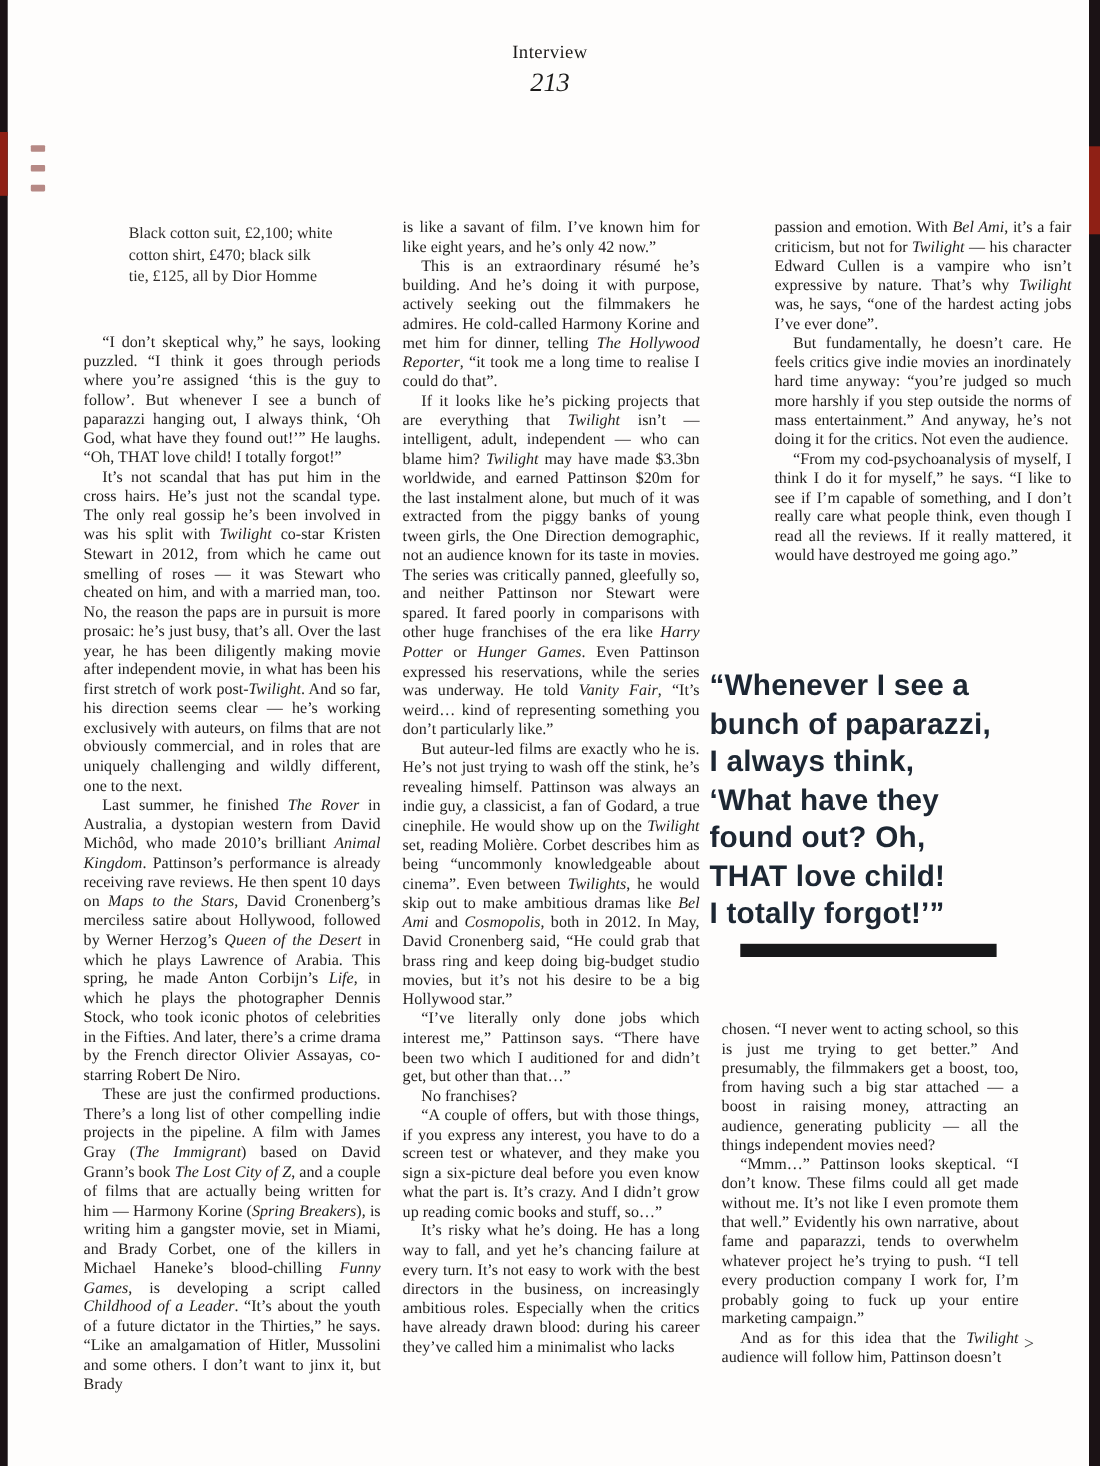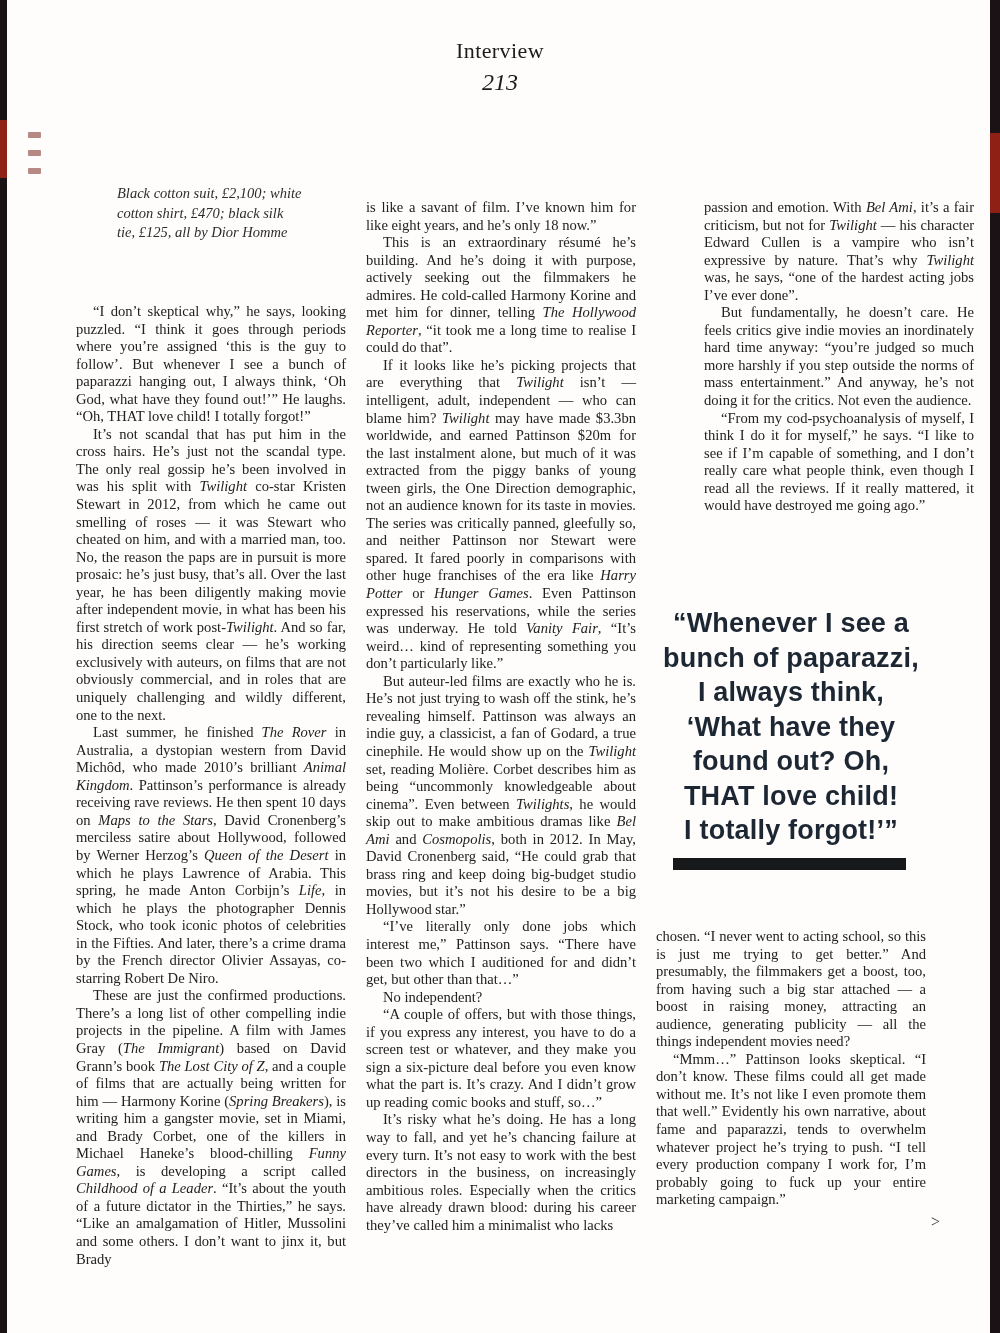--- a/index.html
+++ b/index.html
@@ -6,39 +6,39 @@
   .page{
     position:relative;width:1000px;height:1333px;background:#fefdfc;
     font-family:"Liberation Serif","DejaVu Serif",serif;overflow:hidden;
   }
   .edge{position:absolute;top:0;height:100%;}
   .edge-left{left:0;width:7px;background:#1b1215;}
   .edge-right{right:0;width:10px;background:#1b1215;}
   .edge .seg-red{position:absolute;left:0;width:100%;background:#8f2015;}
   .bleed-dash{position:absolute;width:13px;height:6px;background:#7a2a22;opacity:.55;border-radius:1px;}
   .header{position:absolute;top:38px;left:0;width:1000px;text-align:center;color:#1c1b1a;}
-  .title{font-size:22px;letter-spacing:.4px;}
+  .title{font-size:17px;letter-spacing:.4px;}
   .pagenum{font-size:24px;font-style:italic;margin-top:5px;}
   .caption{
-    position:absolute;left:117px;top:184px;width:230px;
-    font-style:italic;font-size:14.5px;line-height:19.5px;color:#2e2c2a;
+    position:absolute;left:117px;top:203px;width:230px;
+    font-size:14.5px;line-height:19.5px;color:#2e2c2a;
   }
   .col{
     position:absolute;width:270px;font-size:14.6px;line-height:17.55px;
     text-align:justify;color:#232120;
   }
   .col p{margin:0;}
   .col p.indent{text-indent:17px;}
   .col em{font-style:italic;}
   #col1{left:76px;top:303px;}
   #col2{left:366px;top:199px;}
   #col3a{left:656px;top:199px;margin-left:48px;}
   #col3b{left:656px;top:928px;}
   .pullquote{
-    position:absolute;left:645px;top:606px;width:292px;text-align:center;
+    position:absolute;left:645px;top:606px;width:292px;
     font-family:"Liberation Sans","DejaVu Sans",sans-serif;font-weight:700;
     font-size:27px;line-height:34.5px;color:#1d2733;letter-spacing:.2px;
   }
   .pq-bar{position:absolute;left:673px;top:858px;width:233px;height:12px;background:#17181a;}
   .next-arrow{
     position:absolute;left:931px;top:1213px;font-size:16px;color:#3a3a3a;
     font-family:"Liberation Serif",serif;
   }
 </style>
 </head>
@@ -63,38 +63,39 @@
 
   <div class="caption">Black cotton suit, £2,100; white<br>cotton shirt, £470; black silk<br>tie, £125, all by Dior Homme</div>
 
   <div class="col" id="col1">
       <p class="indent">“I don’t skeptical why,” he says, looking puzzled. “I think it goes through periods where you’re assigned ‘this is the guy to follow’. But whenever I see a bunch of paparazzi hanging out, I always think, ‘Oh God, what have they found out!’” He laughs. “Oh, THAT love child! I totally forgot!”</p>
       <p class="indent">It’s not scandal that has put him in the cross hairs. He’s just not the scandal type. The only real gossip he’s been involved in was his split with <em>Twilight</em> co-star Kristen Stewart in 2012, from which he came out smelling of roses — it was Stewart who cheated on him, and with a married man, too. No, the reason the paps are in pursuit is more prosaic: he’s just busy, that’s all. Over the last year, he has been diligently making movie after independent movie, in what has been his first stretch of work post-<em>Twilight</em>. And so far, his direction seems clear — he’s working exclusively with auteurs, on films that are not obviously commercial, and in roles that are uniquely challenging and wildly different, one to the next.</p>
       <p class="indent">Last summer, he finished <em>The Rover</em> in Australia, a dystopian western from David Michôd, who made 2010’s brilliant <em>Animal Kingdom</em>. Pattinson’s performance is already receiving rave reviews. He then spent 10 days on <em>Maps to the Stars</em>, David Cronenberg’s merciless satire about Hollywood, followed by Werner Herzog’s <em>Queen of the Desert</em> in which he plays Lawrence of Arabia. This spring, he made Anton Corbijn’s <em>Life</em>, in which he plays the photographer Dennis Stock, who took iconic photos of celebrities in the Fifties. And later, there’s a crime drama by the French director Olivier Assayas, co-starring Robert De Niro.</p>
       <p class="indent">These are just the confirmed productions. There’s a long list of other compelling indie projects in the pipeline. A film with James Gray (<em>The Immigrant</em>) based on David Grann’s book <em>The Lost City of Z</em>, and a couple of films that are actually being written for him — Harmony Korine (<em>Spring Breakers</em>), is writing him a gangster movie, set in Miami, and Brady Corbet, one of the killers in Michael Haneke’s blood-chilling <em>Funny Games</em>, is developing a script called <em>Childhood of a Leader</em>. “It’s about the youth of a future dictator in the Thirties,” he says. “Like an amalgamation of Hitler, Mussolini and some others. I don’t want to jinx it, but Brady</p>
     </div>
   <div class="col" id="col2">
-      <p class="">is like a savant of film. I’ve known him for like eight years, and he’s only 18 now.”</p>
+      <p class="">is like a savant of film. I’ve known him for like eight years, and he’s only 42 now.”</p>
       <p class="indent">This is an extraordinary résumé he’s building. And he’s doing it with purpose, actively seeking out the filmmakers he admires. He cold-called Harmony Korine and met him for dinner, telling <em>The Hollywood Reporter</em>, “it took me a long time to realise I could do that”.</p>
       <p class="indent">If it looks like he’s picking projects that are everything that <em>Twilight</em> isn’t — intelligent, adult, independent — who can blame him? <em>Twilight</em> may have made $3.3bn worldwide, and earned Pattinson $20m for the last instalment alone, but much of it was extracted from the piggy banks of young tween girls, the One Direction demographic, not an audience known for its taste in movies. The series was critically panned, gleefully so, and neither Pattinson nor Stewart were spared. It fared poorly in comparisons with other huge franchises of the era like <em>Harry Potter</em> or <em>Hunger Games</em>. Even Pattinson expressed his reservations, while the series was underway. He told <em>Vanity Fair</em>, “It’s weird… kind of representing something you don’t particularly like.”</p>
       <p class="indent">But auteur-led films are exactly who he is. He’s not just trying to wash off the stink, he’s revealing himself. Pattinson was always an indie guy, a classicist, a fan of Godard, a true cinephile. He would show up on the <em>Twilight</em> set, reading Molière. Corbet describes him as being “uncommonly knowledgeable about cinema”. Even between <em>Twilights</em>, he would skip out to make ambitious dramas like <em>Bel Ami</em> and <em>Cosmopolis</em>, both in 2012. In May, David Cronenberg said, “He could grab that brass ring and keep doing big-budget studio movies, but it’s not his desire to be a big Hollywood star.”</p>
       <p class="indent">“I’ve literally only done jobs which interest me,” Pattinson says. “There have been two which I auditioned for and didn’t get, but other than that…”</p>
-      <p class="indent">No independent?</p>
+      <p class="indent">No franchises?</p>
       <p class="indent">“A couple of offers, but with those things, if you express any interest, you have to do a screen test or whatever, and they make you sign a six-picture deal before you even know what the part is. It’s crazy. And I didn’t grow up reading comic books and stuff, so…”</p>
       <p class="indent">It’s risky what he’s doing. He has a long way to fall, and yet he’s chancing failure at every turn. It’s not easy to work with the best directors in the business, on increasingly ambitious roles. Especially when the critics have already drawn blood: during his career they’ve called him a minimalist who lacks</p>
     </div>
   <div class="col" id="col3a">
       <p class="">passion and emotion. With <em>Bel Ami</em>, it’s a fair criticism, but not for <em>Twilight</em> — his character Edward Cullen is a vampire who isn’t expressive by nature. That’s why <em>Twilight</em> was, he says, “one of the hardest acting jobs I’ve ever done”.</p>
       <p class="indent">But fundamentally, he doesn’t care. He feels critics give indie movies an inordinately hard time anyway: “you’re judged so much more harshly if you step outside the norms of mass entertainment.” And anyway, he’s not doing it for the critics. Not even the audience.</p>
       <p class="indent">“From my cod-psychoanalysis of myself, I think I do it for myself,” he says. “I like to see if I’m capable of something, and I don’t really care what people think, even though I read all the reviews. If it really mattered, it would have destroyed me going ago.”</p>
     </div>
 
   <div class="pullquote">“Whenever I see a<br>bunch of paparazzi,<br>I always think,<br>‘What have they<br>found out? Oh,<br>THAT love child!<br>I totally forgot!’”</div>
   <div class="pq-bar"></div>
 
   <div class="col" id="col3b">
       <p class="">chosen. “I never went to acting school, so this is just me trying to get better.” And presumably, the filmmakers get a boost, too, from having such a big star attached — a boost in raising money, attracting an audience, generating publicity — all the things independent movies need?</p>
       <p class="indent">“Mmm…” Pattinson looks skeptical. “I don’t know. These films could all get made without me. It’s not like I even promote them that well.” Evidently his own narrative, about fame and paparazzi, tends to overwhelm whatever project he’s trying to push. “I tell every production company I work for, I’m probably going to fuck up your entire marketing campaign.”</p>
+      <p class="indent">And as for this idea that the <em>Twilight</em> audience will follow him, Pattinson doesn’t</p>
     </div>
 
   <div class="next-arrow">&gt;</div>
 
 </div>
 
 </body></html>

